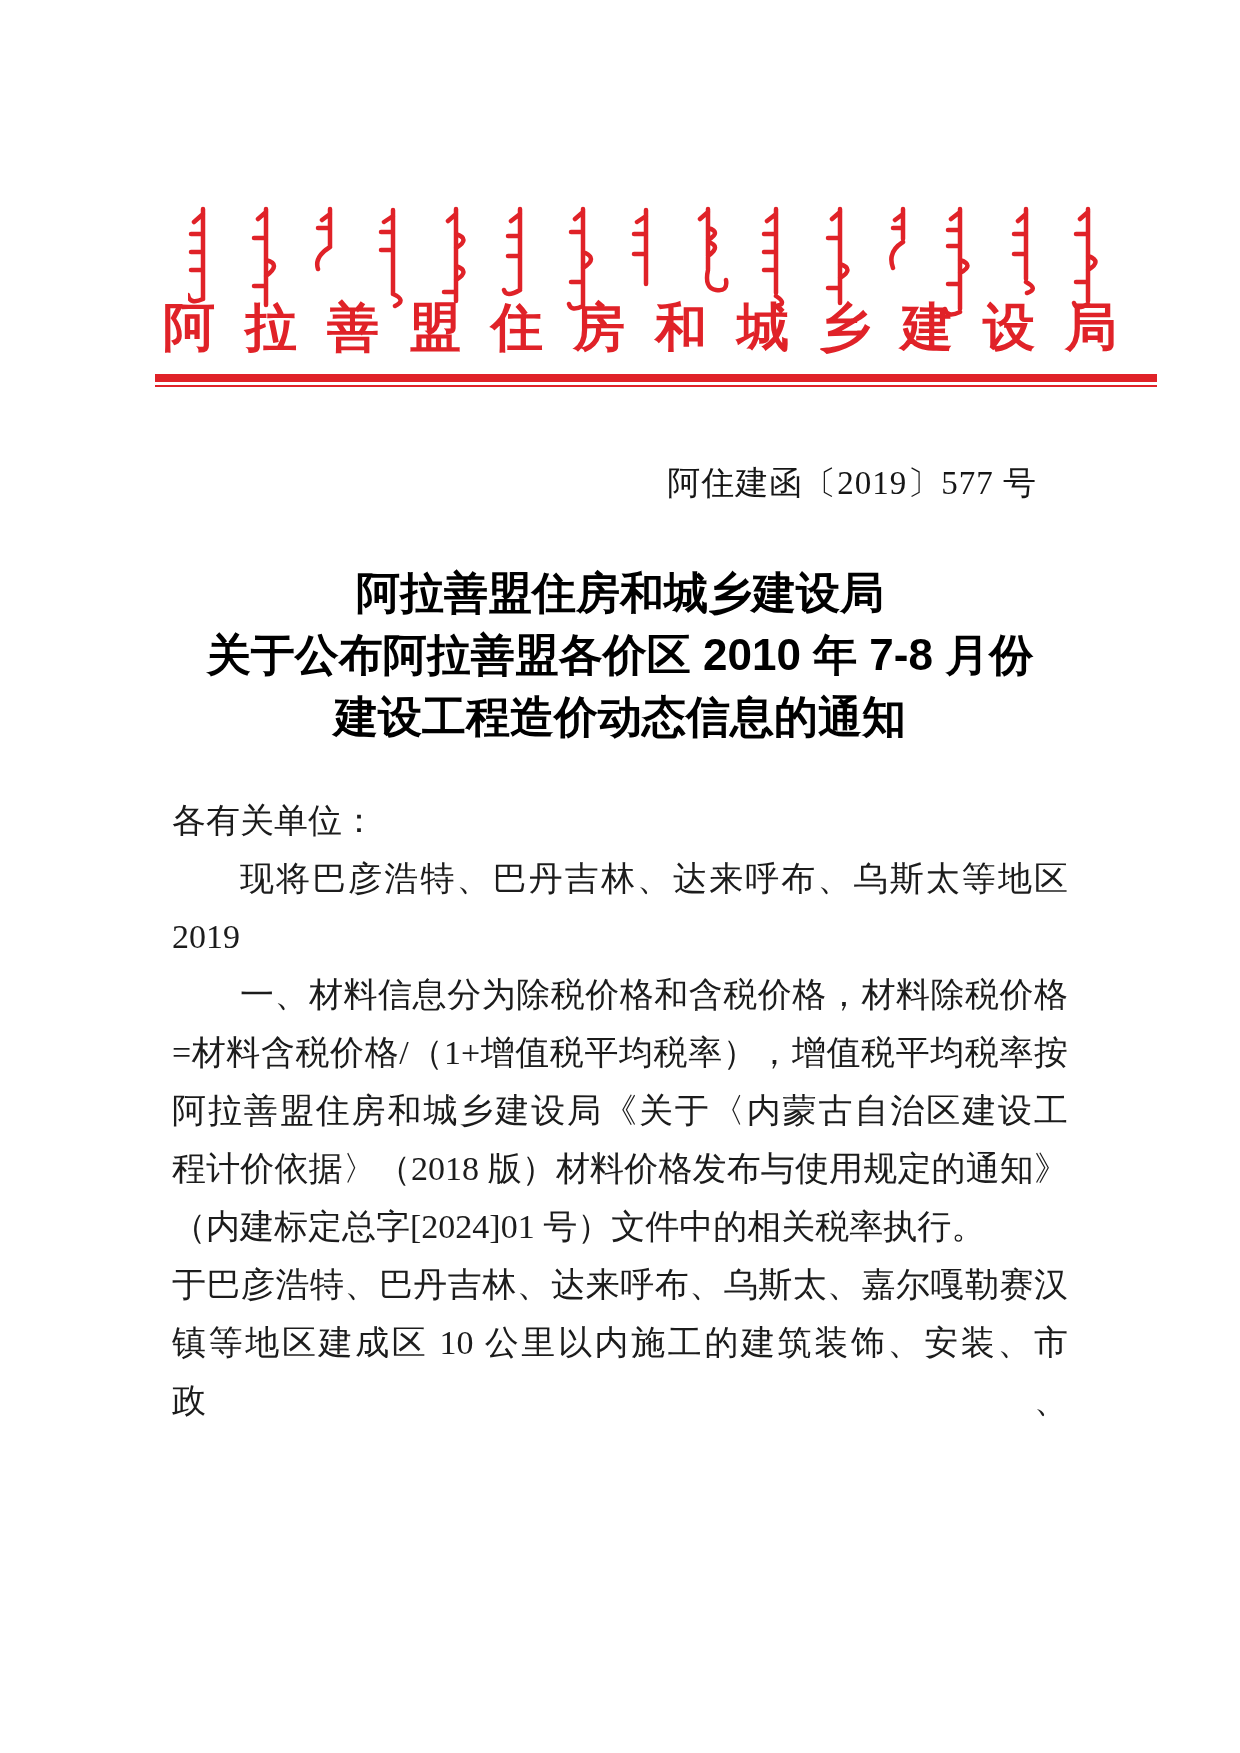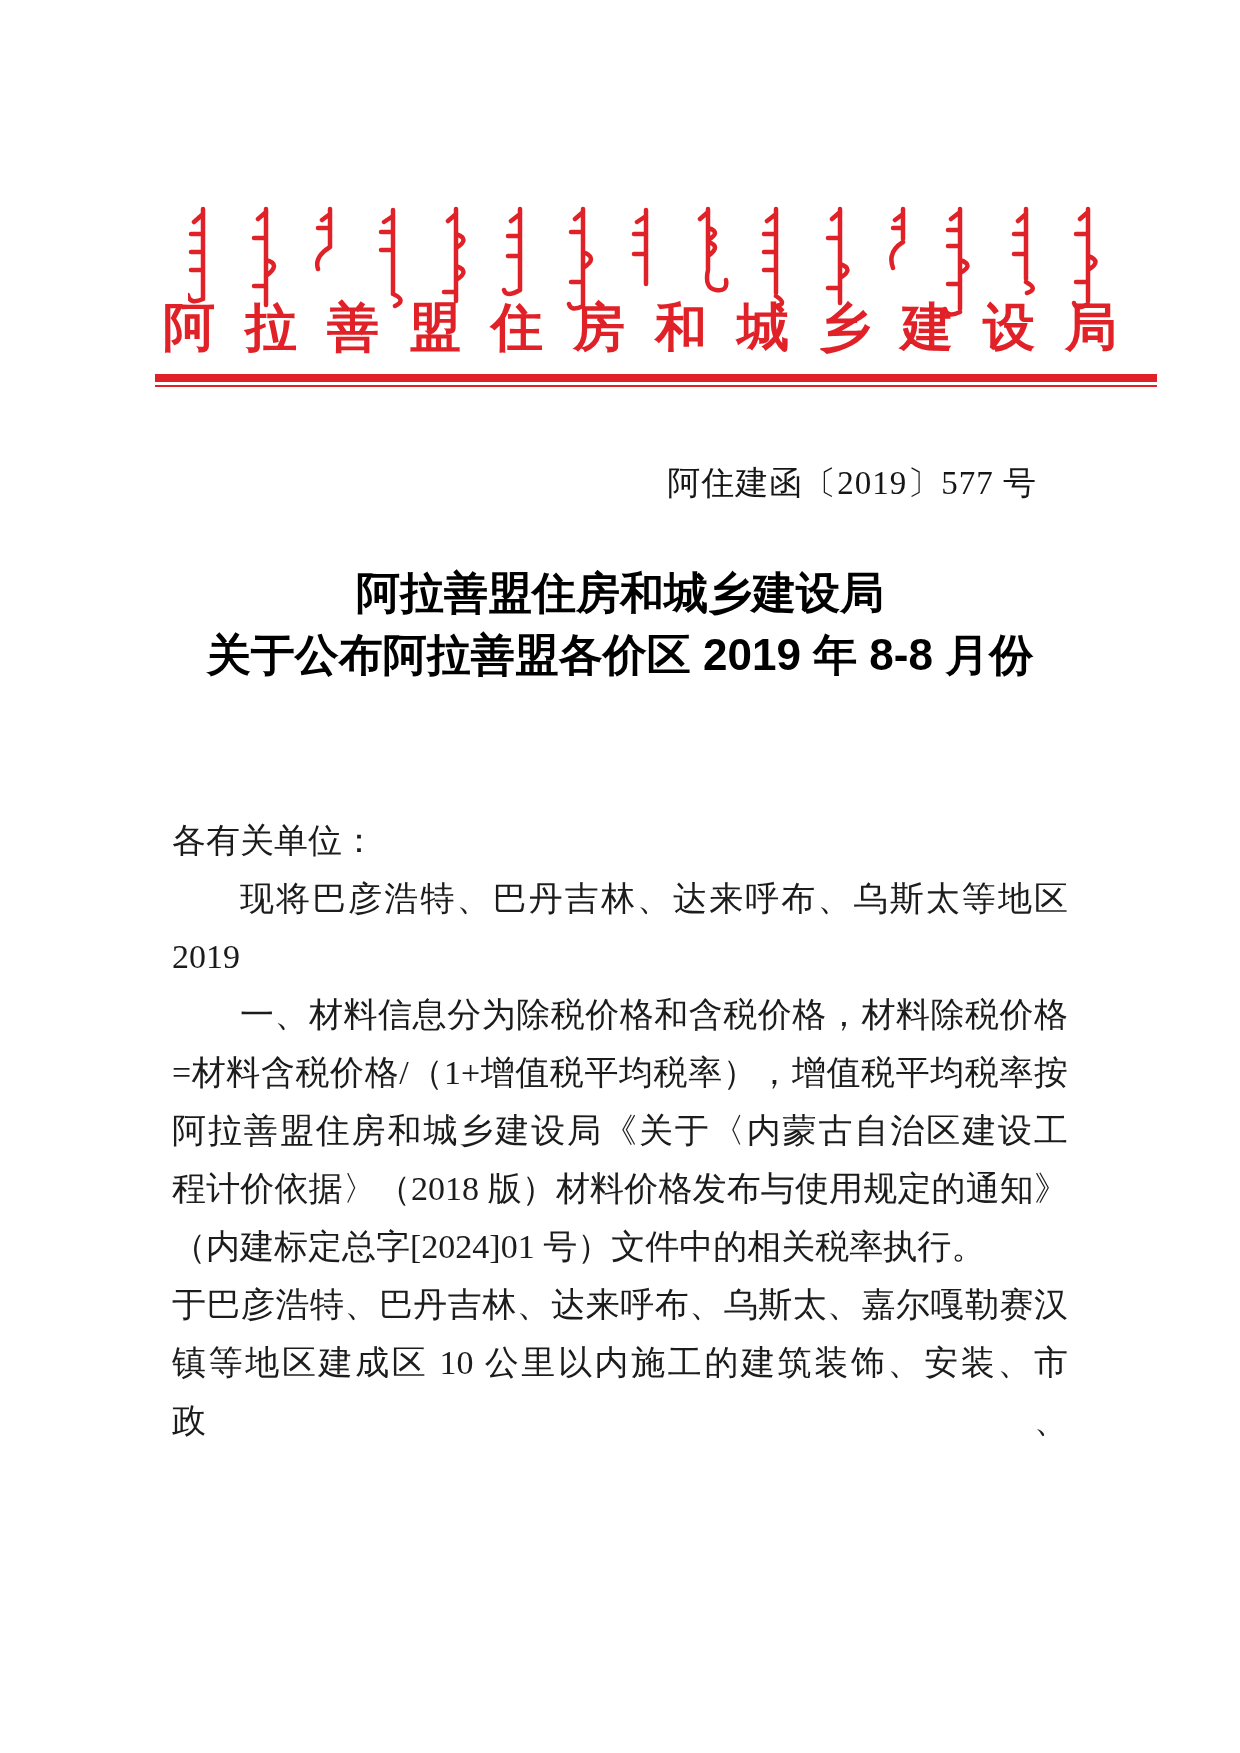--- a/index.html
+++ b/index.html
@@ -27,21 +27,21 @@
     color:#161616; white-space:nowrap; line-height:38px;
   }
   
   .doc-title {
     position:absolute; left:0; top:550px; width:1240px;
     text-align:center; font-family:"Liberation Sans", sans-serif;
     font-weight:bold; font-size:44px; line-height:62px; color:#000;
   }
   
   .doc-body {
-    position:absolute; left:172px; top:800px; width:896px;
+    position:absolute; left:172px; top:780px; width:896px;
     font-size:34px; line-height:58px; color:var(--ink);
   }
   .doc-body .line { white-space:normal; }
   .doc-body .line.indent { text-indent:2em; }
   .doc-body .line.fill { text-align:justify; text-align-last:justify; }
 </style>
 </head>
 <body>
 
 <div class="page">
@@ -68,21 +68,22 @@
 
   <div class="rule">
     <div class="thick"></div>
     <div class="thin"></div>
   </div>
 
   <div class="doc-number">阿住建函〔2019〕577 号</div>
 
   <div class="doc-title">
     <div>阿拉善盟住房和城乡建设局</div>
-    <div>关于公布阿拉善盟各价区 2019 年 8-8 月份</div>
+    <div>关于公布阿拉善盟各价区 2010 年 7-8 月份</div>
+    <div>建设工程造价动态信息的通知</div>
   </div>
 
   <main class="doc-body">
       <div class="line">各有关单位：</div>
       <div class="line indent fill">现将巴彦浩特、巴丹吉林、达来呼布、乌斯太等地区 2019</div>
       <div class="line indent fill">一、材料信息分为除税价格和含税价格，材料除税价格</div>
       <div class="line fill">=材料含税价格/（1+增值税平均税率），增值税平均税率按</div>
       <div class="line fill">阿拉善盟住房和城乡建设局《关于〈内蒙古自治区建设工</div>
       <div class="line fill">程计价依据〉（2018 版）材料价格发布与使用规定的通知》</div>
       <div class="line">（内建标定总字[2024]01 号）文件中的相关税率执行。</div>

